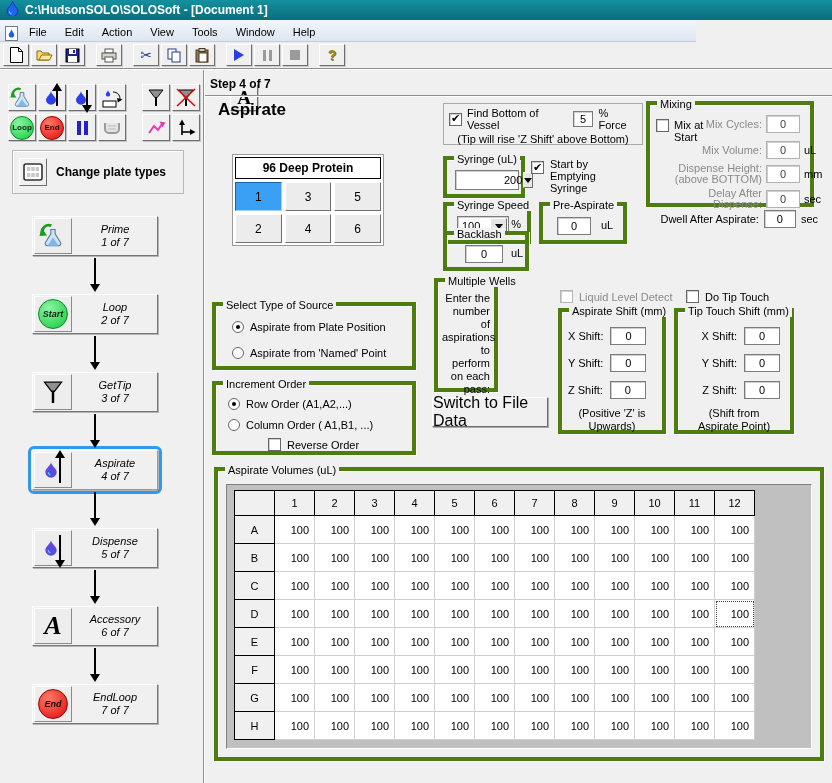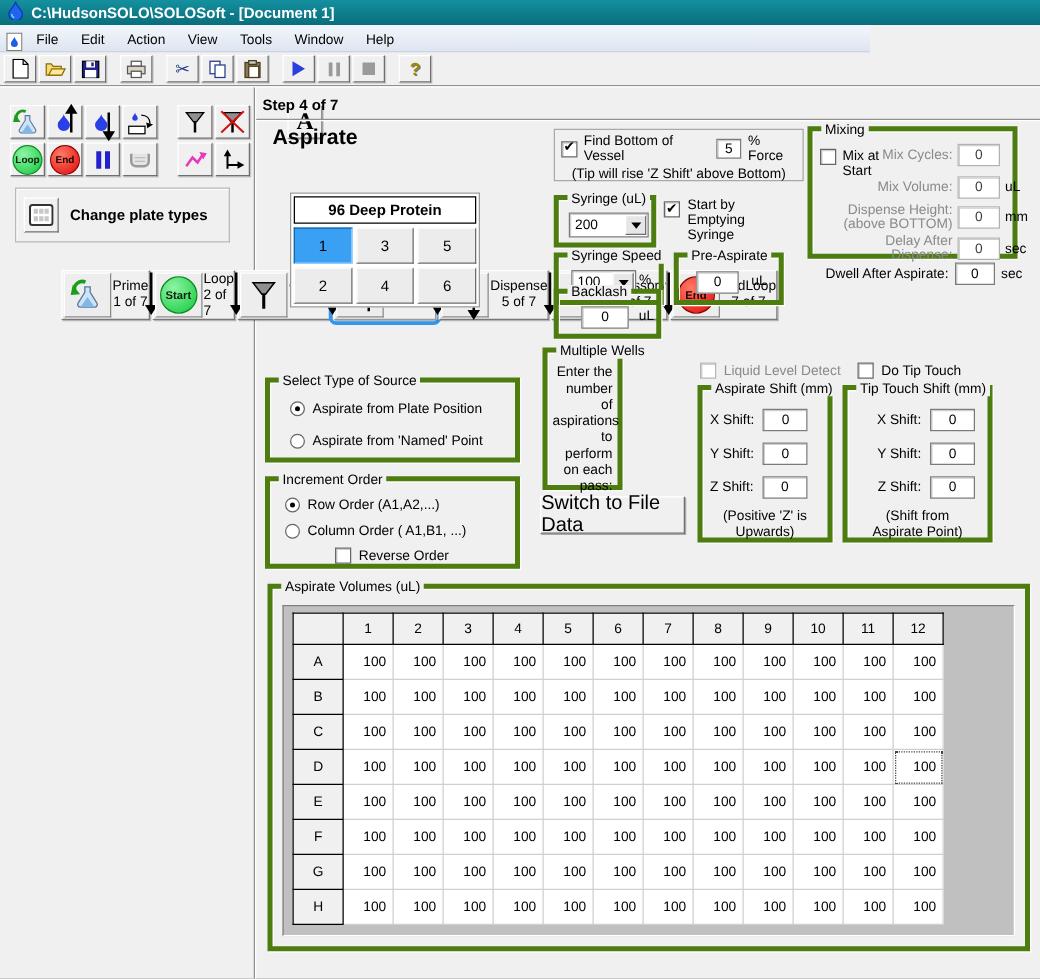--- a/index.html
+++ b/index.html
@@ -43,21 +43,21 @@
   .pause-bars i{display:block;width:4px;height:14px;background:#2222cc;}
   .letterA{font-family:"Liberation Serif",serif;font-weight:bold;}
   
   #change-plate-btn{position:absolute;left:12px;top:150px;width:172px;height:44px;
     background:#f0f0f0;border:1px solid #b9b9b9;box-shadow:inset 1px 1px 0 #fff;
     display:flex;align-items:center;gap:9px;padding:0 6px;}
   #change-plate-btn .cp-icon{width:28px;height:28px;background:#f0f0f0;border:1px solid;
     border-color:#fff #6f6f6f #6f6f6f #fff;display:flex;align-items:center;justify-content:center;}
   #change-plate-btn span.lbl{font-size:12px;font-weight:bold;}
   
-  #steps{position:absolute;left:49px;top:216px;width:126px;display:flex;flex-direction:row;}
+  #steps{position:absolute;left:32px;top:216px;width:126px;display:flex;flex-direction:column;font-style:italic;}
   .step{height:40px;background:#f0f0f0;border:1px solid;border-color:#fff #777 #777 #fff;
     box-shadow:1px 1px 0 rgba(0,0,0,.25);display:flex;}
   .step-icon{width:38px;margin:1px;background:#ededed;border:1px solid;
     border-color:#fff #8a8a8a #8a8a8a #fff;display:flex;align-items:center;
     justify-content:center;gap:2px;position:relative;}
   .step-text{flex:1;display:flex;flex-direction:column;align-items:center;
     justify-content:center;line-height:13px;}
   .sel-wrap{border:3px solid #2f99f0;border-radius:6px;padding:1px;margin:-4px;}
   .flow{height:38px;display:flex;justify-content:center;}
   .flow i{display:block;width:2px;height:27px;background:#000;margin-top:2px;position:relative;}
@@ -108,21 +108,21 @@
   .btn3d{background:#f0f0f0;border:1px solid;border-color:#fff #6f6f6f #6f6f6f #fff;
     box-shadow:1px 1px 0 rgba(0,0,0,.3);display:flex;align-items:center;justify-content:center;
     font-size:16px;}
   .prel{white-space:pre-line;}
   
   #find-bottom{position:absolute;left:443px;top:103px;width:200px;height:42px;
     border:1px solid #a9a9a9;padding:3px 5px;}
   #find-bottom .l1{display:flex;align-items:center;gap:5px;}
   #find-bottom .l2{text-align:center;margin-top:2px;}
   #syringe-group{left:443px;top:156px;width:82px;height:42px;}
-  #syringe-group .dd{position:absolute;left:8px;top:10px;width:64px;}
+  #syringe-group .dd{position:absolute;left:8px;top:10px;width:64px;padding-left:44px;}
   #start-empty{position:absolute;left:531px;top:158px;width:104px;display:flex;gap:6px;}
   #speed-group{left:443px;top:202px;width:88px;height:42px;}
   #speed-group .dd{position:absolute;left:10px;top:10px;width:52px;}
   #speed-group .unit{position:absolute;right:6px;top:12px;}
   #preasp-group{left:539px;top:202px;width:88px;height:42px;}
   #preasp-group .inp{position:absolute;left:14px;top:11px;width:34px;}
   #preasp-group .unit{position:absolute;left:58px;top:13px;}
   #backlash-group{left:443px;top:231px;width:86px;height:40px;}
   #backlash-group .inp{position:absolute;left:18px;top:10px;width:38px;}
   #backlash-group .unit{position:absolute;left:64px;top:12px;}

